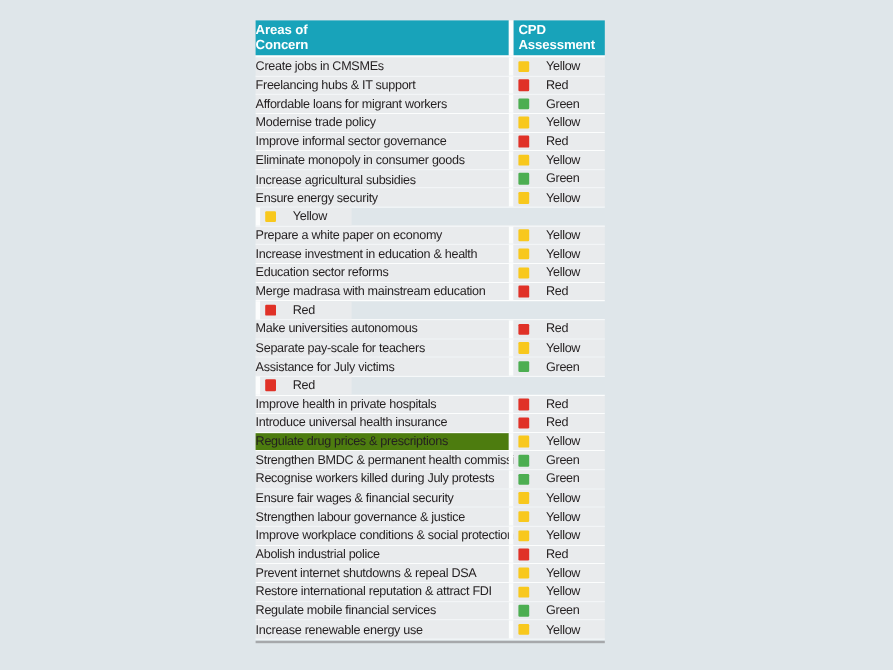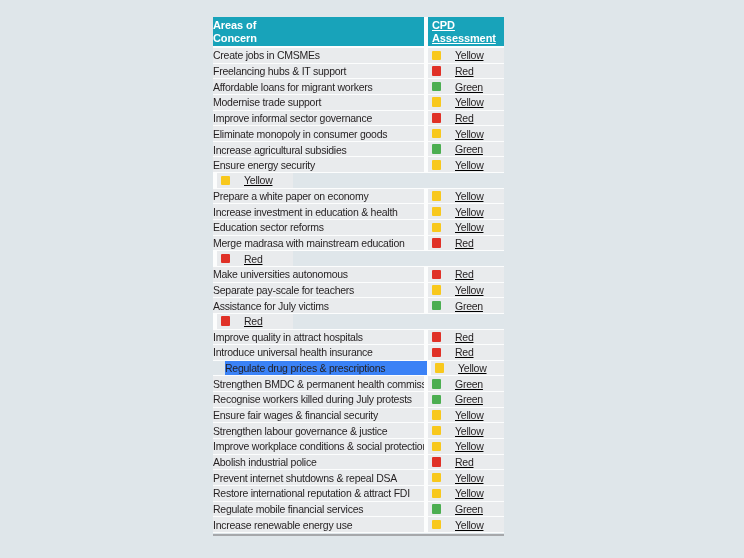--- a/index.html
+++ b/index.html
@@ -43,21 +43,20 @@
   }
   .col-gap {
     width: 4px;
     background: #fcfdfd;
     flex: 0 0 4px;
   }
   .col-right {
     width: 76px;
     box-sizing: border-box;
     padding-left: 4px;
-    text-decoration: underline;
   }
   .row {
     display: flex;
     height: 15.65px;
     box-sizing: border-box;
     border-bottom: 1.5px solid #fcfdfd;
   }
   .row .col-left,
   .row .col-right {
     display: flex;
@@ -132,21 +131,21 @@
     </div>
     <div class="col-gap"></div>
     <div class="col-right" style="background: rgb(233, 235, 237);">
       <span class="swatch" style="background: rgb(76, 174, 81);"></span>
       <span class="status-label">Green</span>
     </div>
   </div>
 
   <div class="row">
     <div class="col-left" style="background: rgb(233, 235, 237);">
-      <span class="row-label">Modernise trade support</span>
+      <span class="row-label">Modernise trade policy</span>
     </div>
     <div class="col-gap"></div>
     <div class="col-right" style="background: rgb(233, 235, 237);">
       <span class="swatch" style="background: rgb(248, 200, 29);"></span>
       <span class="status-label">Yellow</span>
     </div>
   </div>
 
   <div class="row">
     <div class="col-left" style="background: rgb(233, 235, 237);">
@@ -288,42 +287,42 @@
   <div class="row">
     <div class="col-gap"></div>
     <div class="col-right" style="background: rgb(233, 235, 237);">
       <span class="swatch" style="background: rgb(224, 49, 39);"></span>
       <span class="status-label">Red</span>
     </div>
   </div>
 
   <div class="row">
     <div class="col-left" style="background: rgb(233, 235, 237);">
-      <span class="row-label">Improve quality in attract hospitals</span>
+      <span class="row-label">Improve health in private hospitals</span>
     </div>
     <div class="col-gap"></div>
     <div class="col-right" style="background: rgb(233, 235, 237);">
       <span class="swatch" style="background: rgb(224, 49, 39);"></span>
       <span class="status-label">Red</span>
     </div>
   </div>
 
   <div class="row">
     <div class="col-left" style="background: rgb(233, 235, 237);">
       <span class="row-label">Introduce universal health insurance</span>
     </div>
     <div class="col-gap"></div>
     <div class="col-right" style="background: rgb(233, 235, 237);">
       <span class="swatch" style="background: rgb(224, 49, 39);"></span>
       <span class="status-label">Red</span>
     </div>
   </div>
 
   <div class="row">
-    <div class="col-left" style="background: #3b82f6; margin-left: 12px;">
+    <div class="col-left" style="background: #4d7c0f;">
       <span class="row-label">Regulate drug prices &amp; prescriptions</span>
     </div>
     <div class="col-gap"></div>
     <div class="col-right" style="background: rgb(233, 235, 237);">
       <span class="swatch" style="background: rgb(248, 200, 29);"></span>
       <span class="status-label">Yellow</span>
     </div>
   </div>
 
   <div class="row">

